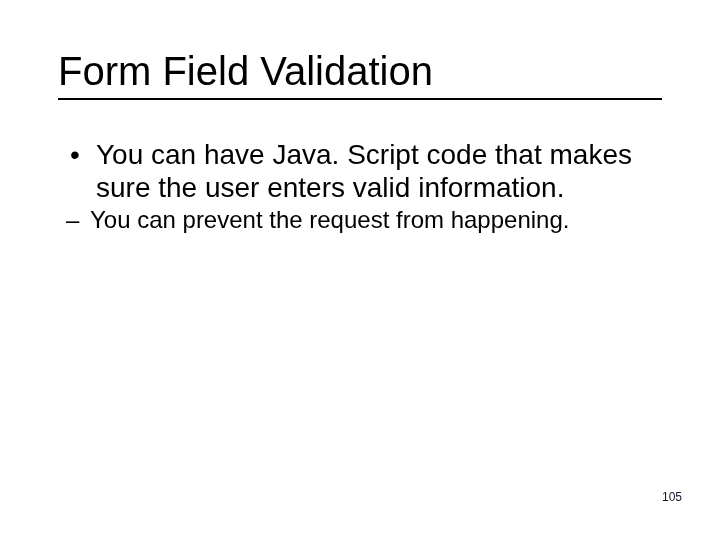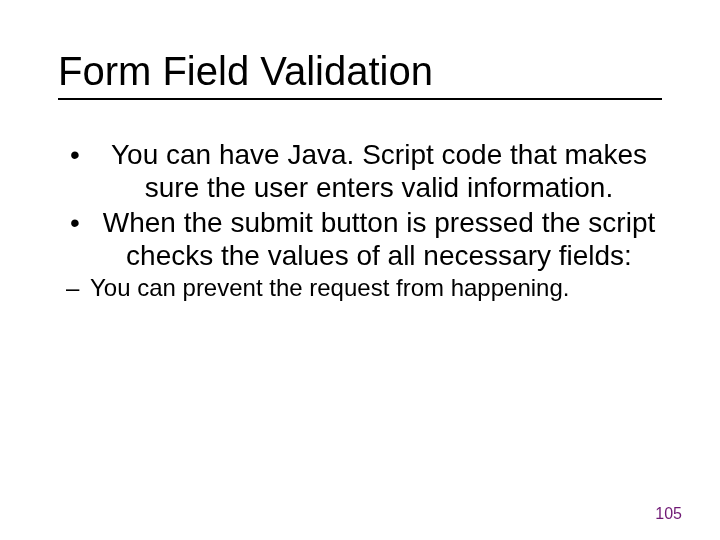--- a/index.html
+++ b/index.html
@@ -32,21 +32,20 @@
       border-top: 2px solid #000;
       margin: 4px 0 0 0;
       width: 100%;
     }
     .body {
       margin-top: 38px;
     }
     ul.top {
       list-style: none;
       padding-left: 38px;
-      text-align: center;
     }
     ul.top > li {
       position: relative;
       font-size: 28px;
       line-height: 1.18;
       margin-bottom: 2px;
     }
     ul.top > li::before {
       content: "•";
       position: absolute;
@@ -66,36 +65,35 @@
     ul.sub > li::before {
       content: "–";
       position: absolute;
       left: -24px;
       top: 0;
       font-size: 24px;
     }
     .pagenum {
       position: absolute;
       right: 38px;
-      bottom: 17px;
-      font-size: 16px;
-      color: #701a75;
+      bottom: 36px;
+      font-size: 12px;
+      color: #0f172a;
     }
   </style>
 </head>
 <body>
 
 <div class="slide">
   <h1 class="title">Form Field Validation</h1>
   <hr class="rule">
 
   <div class="body">
     <ul class="top">
       <li>You can have Java. Script code that makes sure the user enters valid information.</li>
-      <li>When the submit button is pressed the script checks the values of all necessary fields:</li>
     </ul>
     <ul class="sub">
       <li>You can prevent the request from happening.</li>
     </ul>
   </div>
 
   <div class="pagenum">105</div>
 </div>
 
 </body></html>

